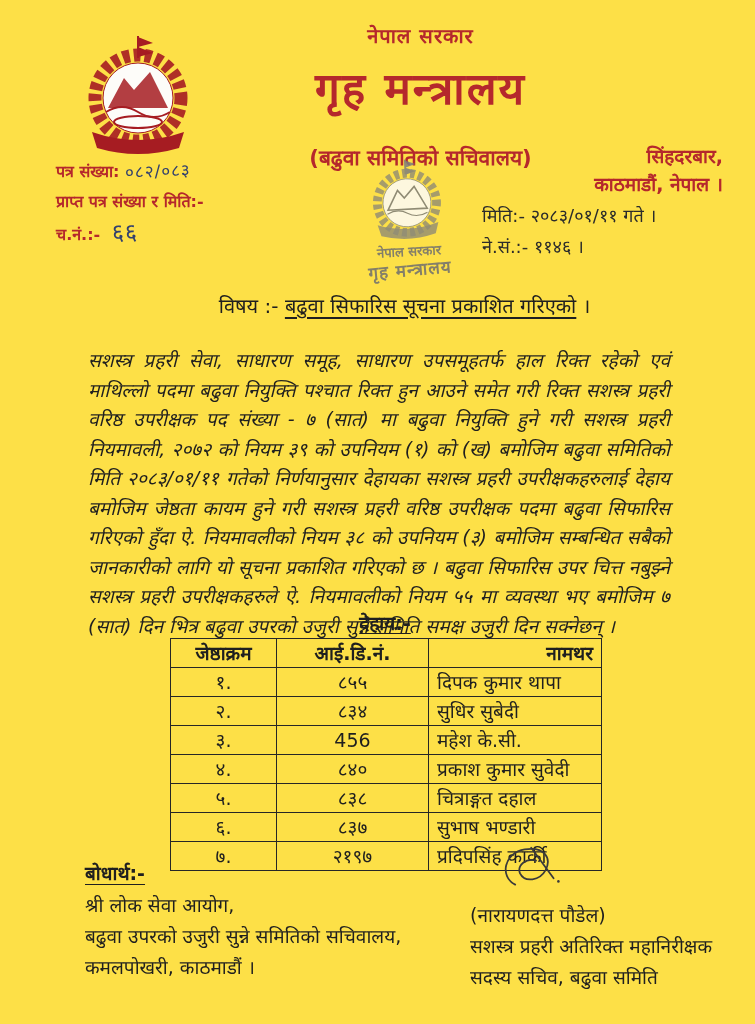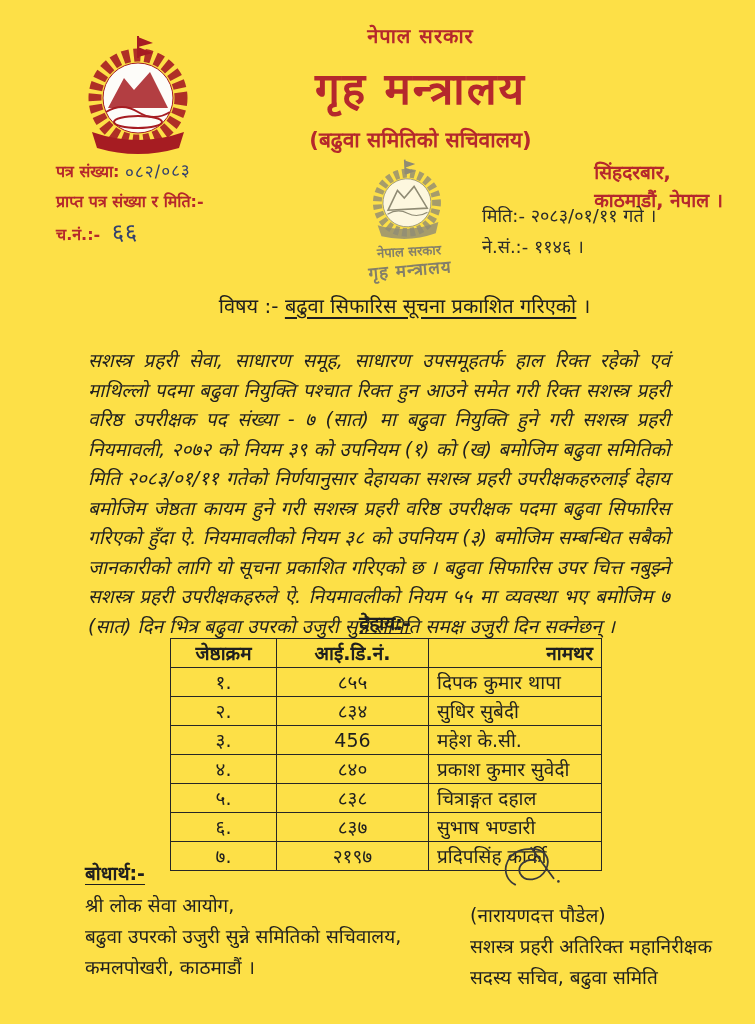--- a/index.html
+++ b/index.html
@@ -12,33 +12,33 @@
     color:#1f1f1f;
     overflow:hidden;
     box-shadow:0 0 6px rgba(0,0,0,.25);
   }
   .red{color:#b5282c;}
   .blue-ink{color:#32406e;}
   
   .hdr{position:absolute;left:86px;top:22px;width:669px;text-align:center;}
   .hdr .gov{font-size:20px;font-weight:bold;letter-spacing:1px;}
   .hdr .ministry{font-size:44px;font-weight:bold;margin-top:8px;letter-spacing:2px;}
-  .hdr .secr{font-size:21px;font-weight:bold;margin-top:8px;}
+  .hdr .secr{font-size:21px;font-weight:bold;margin-top:26px;}
   
   .crest{position:absolute;left:76px;top:34px;width:124px;height:130px;}
   
   .meta{position:absolute;left:56px;top:156px;font-size:16px;font-weight:bold;line-height:30px;}
   .meta .hand{font-size:17px;letter-spacing:1px;display:inline-block;transform:rotate(-2deg);font-weight:normal;}
   .meta .hand.big{font-size:23px;padding-left:6px;}
   
   .stamp{position:absolute;left:335px;top:158px;width:145px;height:130px;transform:rotate(-3deg);opacity:.85;text-align:center;}
   .stamp .st-line1{font-size:13px;font-weight:bold;color:#6f6f6f;margin-top:-4px;}
   .stamp .st-line2{font-size:17px;font-weight:bold;color:#6f6f6f;letter-spacing:1px;margin-top:-2px;transform:rotate(-2deg);}
   
-  .addr{position:absolute;right:32px;top:158px;font-size:19px;font-weight:bold;line-height:28px;}
+  .addr{position:absolute;right:32px;top:142px;text-align:right;font-size:19px;font-weight:bold;line-height:28px;}
   .dateblk{position:absolute;left:482px;top:200px;font-size:18px;line-height:31px;color:#2b2b2b;}
   
   .subject{position:absolute;left:0;top:292px;width:755px;text-align:center;font-size:20px;padding-left:54px;box-sizing:border-box;}
   .subject .u{text-decoration:underline;text-underline-offset:4px;}
   
   .body-par{position:absolute;left:88px;top:346px;width:582px;font-size:19px;line-height:29.5px;text-align:justify;font-style:italic;}
   
   .dehaya{position:absolute;left:170px;top:610px;width:430px;text-align:center;font-size:19px;font-weight:bold;}
   .dehaya span{text-decoration:underline;text-underline-offset:3px;}
   table.t{position:absolute;left:170px;top:638px;width:432px;border-collapse:collapse;font-size:19px;}

